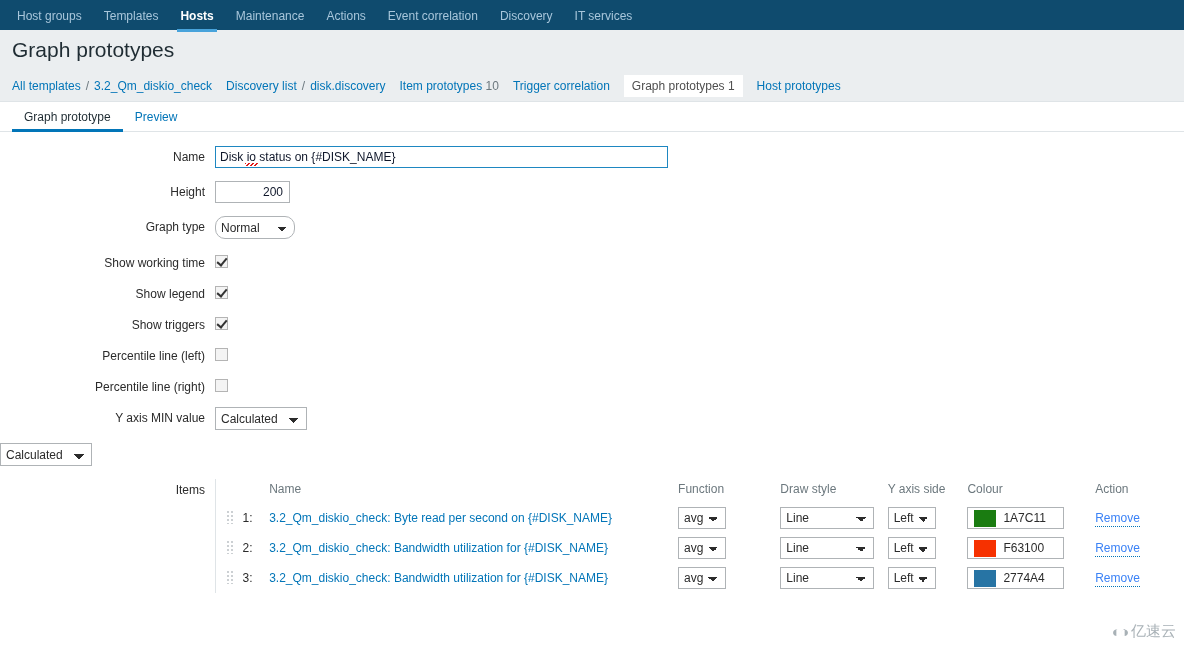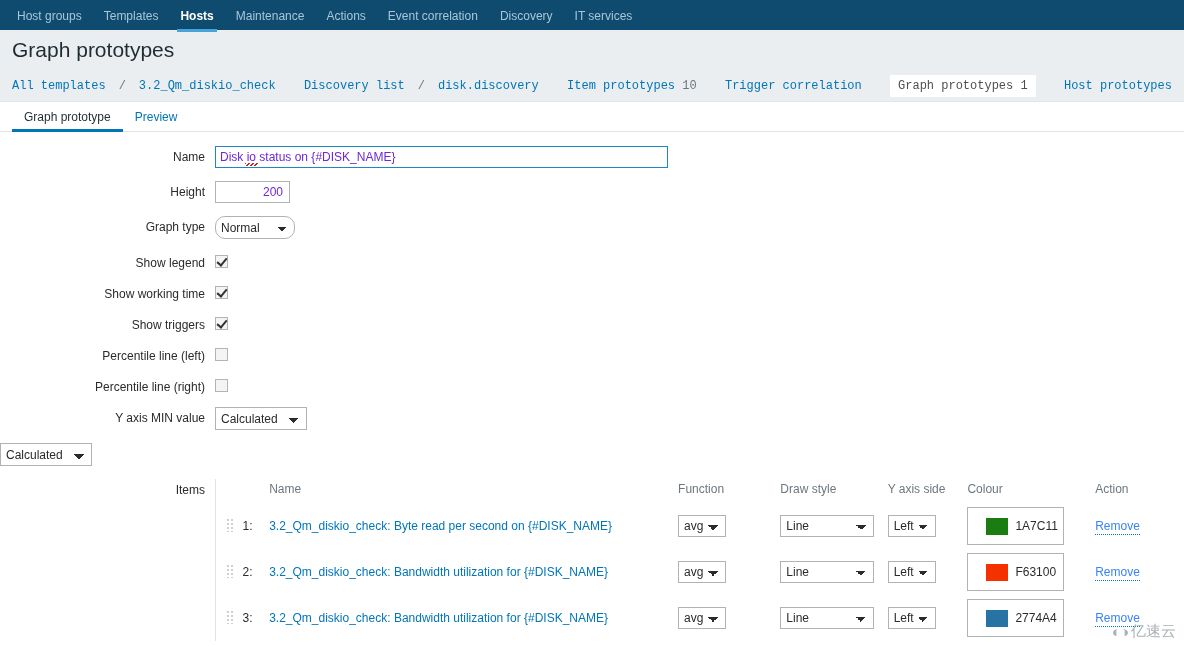--- a/index.html
+++ b/index.html
@@ -55,22 +55,21 @@
   }
 
   
   .breadcrumb-bar {
     background: #EBEEF0;
     height: 32px;
     display: flex;
     align-items: center;
     padding: 0 12px;
     border-bottom: 1px solid #DFE4E7;
-    gap: 8px;
-    font-family: Liberation Mono, monospace;
+    gap: 0px;
   }
   .crumb {
     color: #0275B8;
     font-size: 12px;
     cursor: pointer;
     padding: 3px 0;
     white-space: nowrap;
   }
   .crumb.current {
     background: #ffffff;
@@ -127,21 +126,21 @@
     flex: none;
   }
   .row-field { flex: 1; }
 
   input.txt {
     height: 22px;
     border: 1px solid #AFB3B6;
     background: #ffffff;
     font-family: "Liberation Sans", sans-serif;
     font-size: 12px;
-    color: #6d28d9;
+    color: #0f172a;
     padding: 0 4px;
     outline: none;
   }
   input.name-input {
     width: 453px;
     border-color: #1E87C1;
   }
   input.num {
     width: 75px;
     text-align: right;
@@ -253,21 +252,21 @@
     cursor: pointer;
   }
 
   .colour-box {
     width: 97px;
     height: 22px;
     border: 1px solid #AFB3B6;
     background: #ffffff;
     display: flex;
     align-items: center;
-    padding: 18px;
+    padding: 6px;
     cursor: pointer;
   }
   .swatch {
     width: 22px; height: 17px;
     flex: none;
     margin-right: 7px;
   }
   .colour-val { font-size: 12px; color: #2b2b2b; }
 
   .remove-link {
@@ -356,28 +355,28 @@
   </div>
 
   <div class="row">
     <div class="row-label">Graph type</div>
     <div class="row-field">
       <select class="sel w-graphtype"><option value="Normal">Normal</option><option value="Stacked">Stacked</option><option value="Pie">Pie</option><option value="Exploded">Exploded</option></select>
     </div>
   </div>
 
   <div class="row">
+    <div class="row-label">Show working time</div>
+    <div class="row-field">
+      <span class="chk checked"></span>
+    </div>
+  </div>
+
+  <div class="row">
     <div class="row-label">Show legend</div>
-    <div class="row-field">
-      <span class="chk checked"></span>
-    </div>
-  </div>
-
-  <div class="row">
-    <div class="row-label">Show working time</div>
     <div class="row-field">
       <span class="chk checked"></span>
     </div>
   </div>
 
   <div class="row">
     <div class="row-label">Show triggers</div>
     <div class="row-field">
       <span class="chk checked"></span>
     </div>

